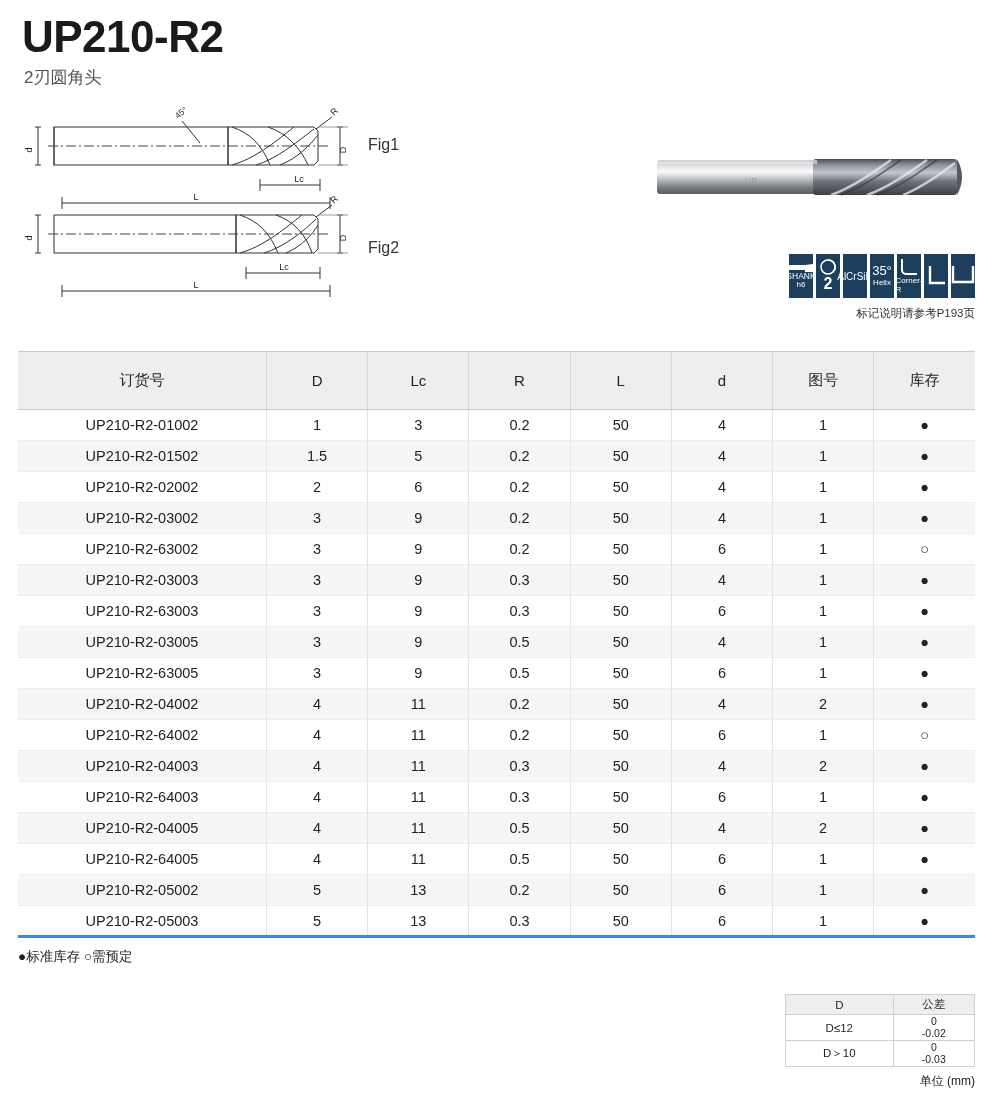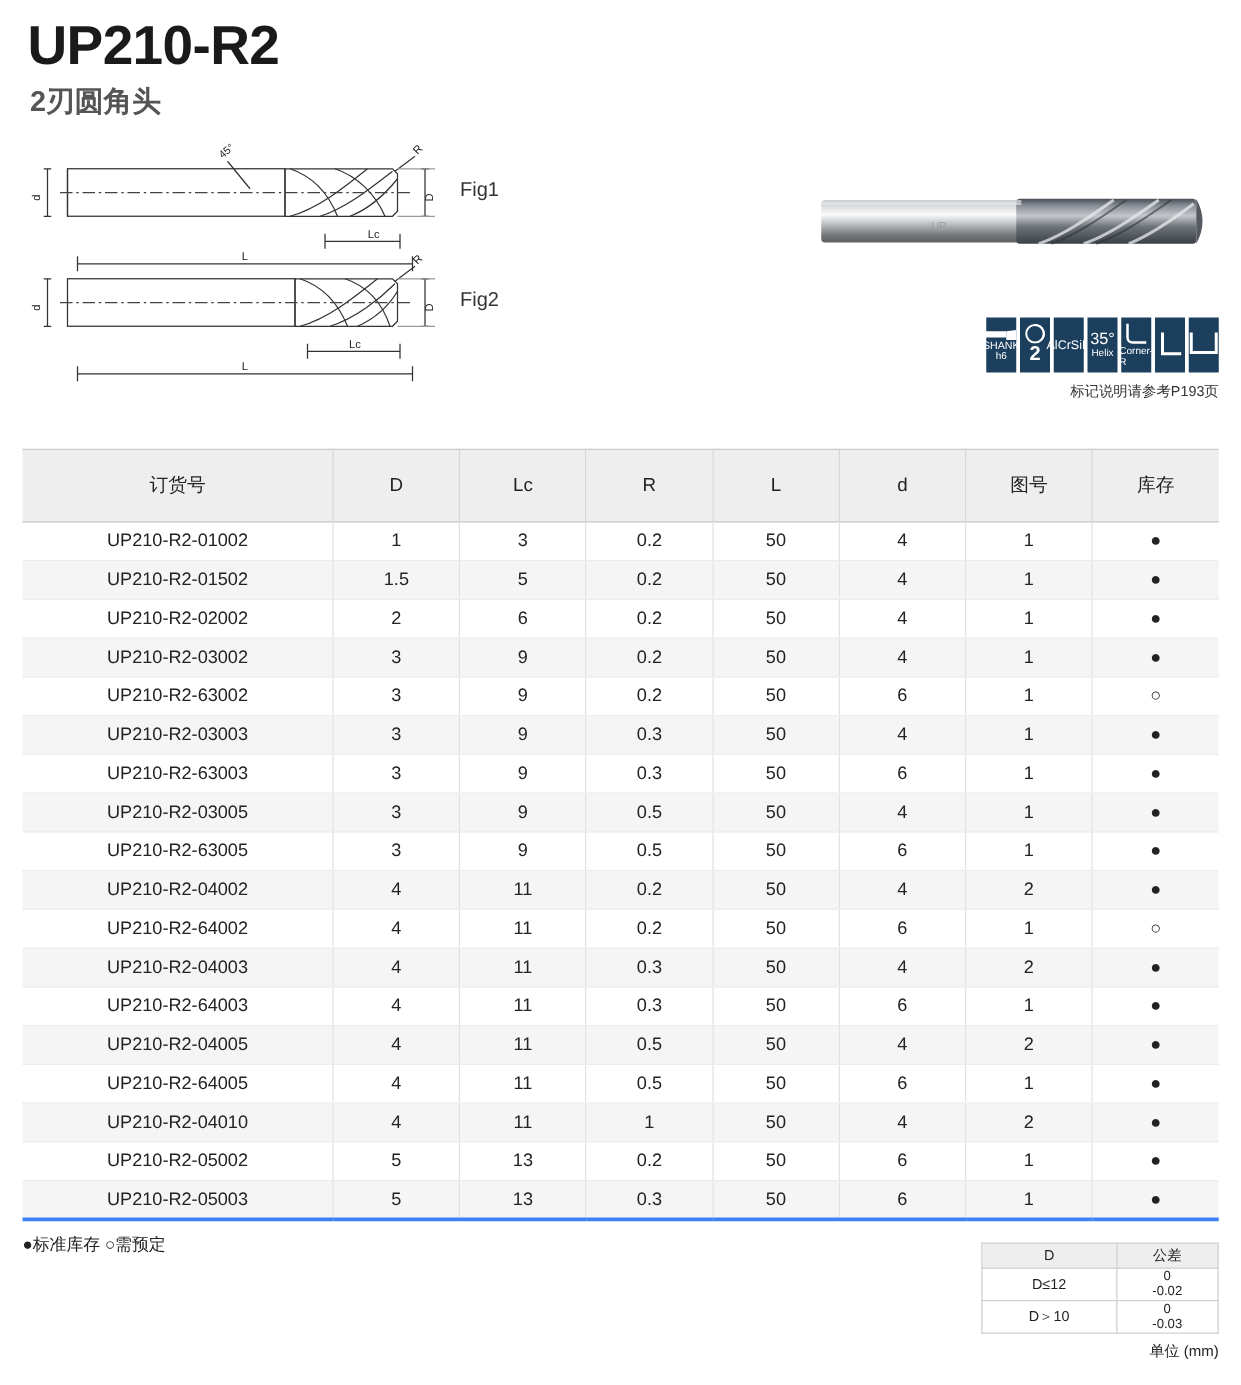--- a/index.html
+++ b/index.html
@@ -18,24 +18,24 @@
   
   .title {
     font-size: 44px;
     font-weight: bold;
     letter-spacing: -0.5px;
     margin: 14px 0 0 4px;
     line-height: 1.05;
     color: #1a1a1a;
   }
   .subtitle {
-    font-size: 23px;
+    font-size: 17px;
     color: #555;
     margin: 6px 0 0 6px;
-    font-weight: bold;
+    font-weight: normal;
   }
 
   
   .drawings {
     position: relative;
     margin-top: 14px;
     height: 210px;
   }
   .fig-svg { position: absolute; left: 0; top: 0; }
   .fig-label {
@@ -241,21 +241,21 @@
         <line x1="312" y1="182" x2="312" y2="194"></line>
       </g>
       <text x="14" y="135" font-size="9" fill="#222" transform="rotate(-90 14 135)" text-anchor="middle" font-family="Liberation Sans, sans-serif">d</text>
       <text x="328" y="135" font-size="9" fill="#222" transform="rotate(-90 328 135)" text-anchor="middle" font-family="Liberation Sans, sans-serif">D</text>
       <text x="266" y="167" font-size="9" fill="#222" text-anchor="middle" font-family="Liberation Sans, sans-serif">Lc</text>
       <text x="178" y="185" font-size="9" fill="#222" text-anchor="middle" font-family="Liberation Sans, sans-serif">L</text>
       <text x="316" y="101" font-size="9" fill="#222" transform="rotate(-45 316 101)" font-family="Liberation Sans, sans-serif">R</text>
     </svg>
 
     <span class="fig-label" style="left:350px; top:33px;">Fig1</span>
-    <span class="fig-label" style="left:350px; top:121px;">Fig2</span>
+    <span class="fig-label" style="left:350px; top:136px;">Fig2</span>
   </div>
 
   <div class="photo-wrap">
     <svg width="320" height="90" viewBox="0 0 320 90">
       <defs>
         <linearGradient id="shankGrad" x1="0" y1="0" x2="0" y2="1">
           <stop offset="0%" stop-color="#8f9194"></stop>
           <stop offset="14%" stop-color="#d9dbdd"></stop>
           <stop offset="34%" stop-color="#fbfbfc"></stop>
           <stop offset="58%" stop-color="#b9bcbf"></stop>
@@ -487,30 +487,20 @@
           <td class="col-order">UP210-R2-64005</td>
           <td class="col-num">4</td>
           <td class="col-num">11</td>
           <td class="col-num">0.5</td>
           <td class="col-num">50</td>
           <td class="col-num">6</td>
           <td class="col-num">1</td>
           <td class="col-stock">●</td>
         </tr>
         <tr>
-          <td class="col-order">UP210-R2-04010</td>
-          <td class="col-num">4</td>
-          <td class="col-num">11</td>
-          <td class="col-num">1</td>
-          <td class="col-num">50</td>
-          <td class="col-num">4</td>
-          <td class="col-num">2</td>
-          <td class="col-stock">●</td>
-        </tr>
-        <tr>
           <td class="col-order">UP210-R2-05002</td>
           <td class="col-num">5</td>
           <td class="col-num">13</td>
           <td class="col-num">0.2</td>
           <td class="col-num">50</td>
           <td class="col-num">6</td>
           <td class="col-num">1</td>
           <td class="col-stock">●</td>
         </tr>
         <tr>

